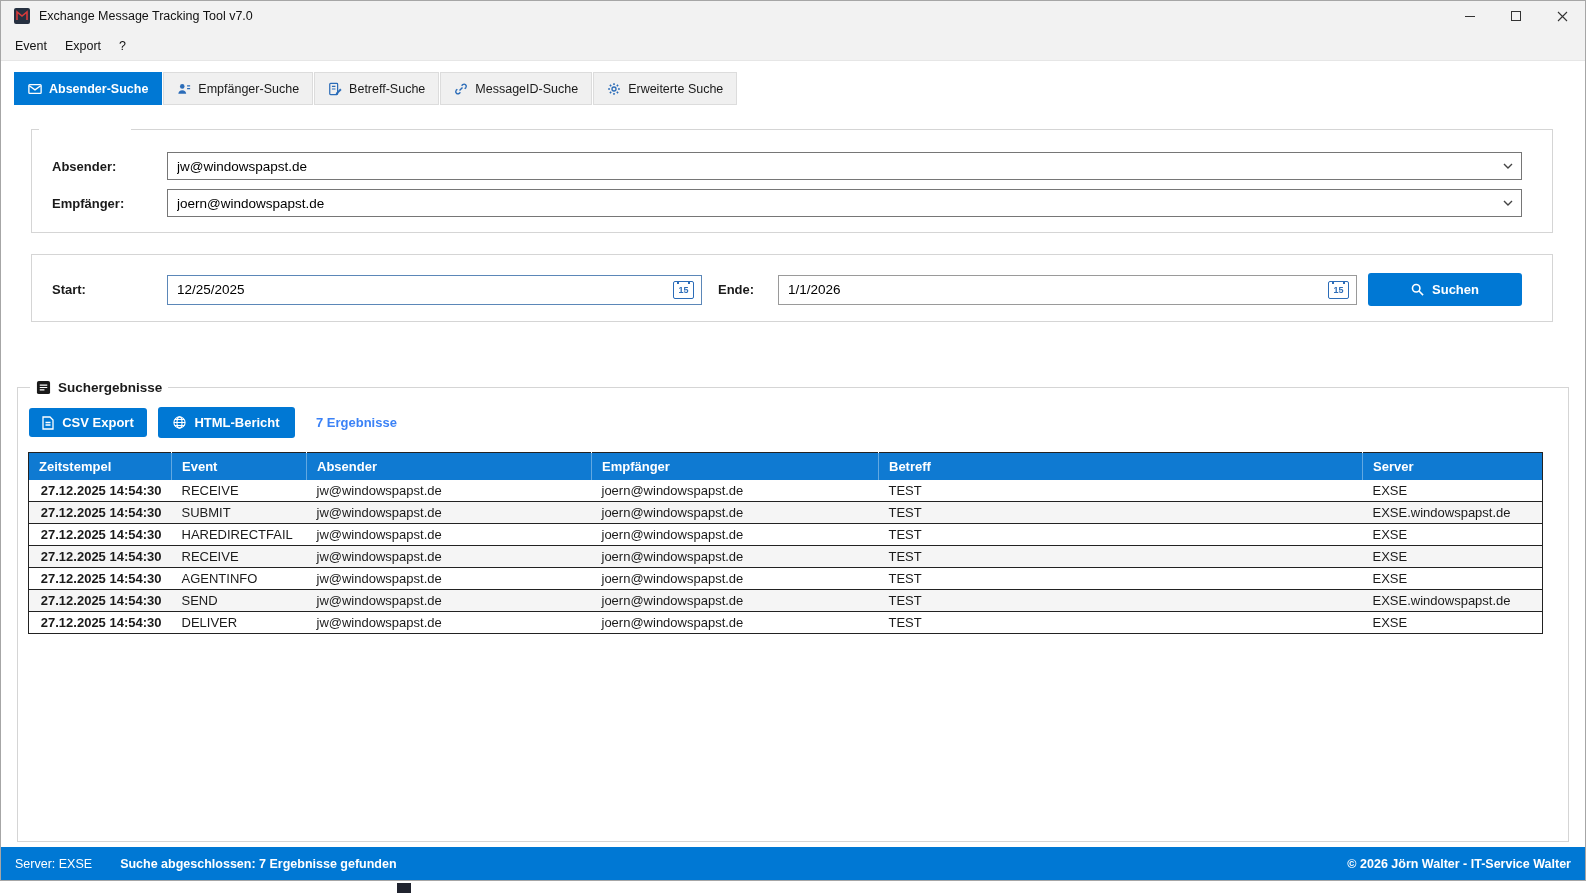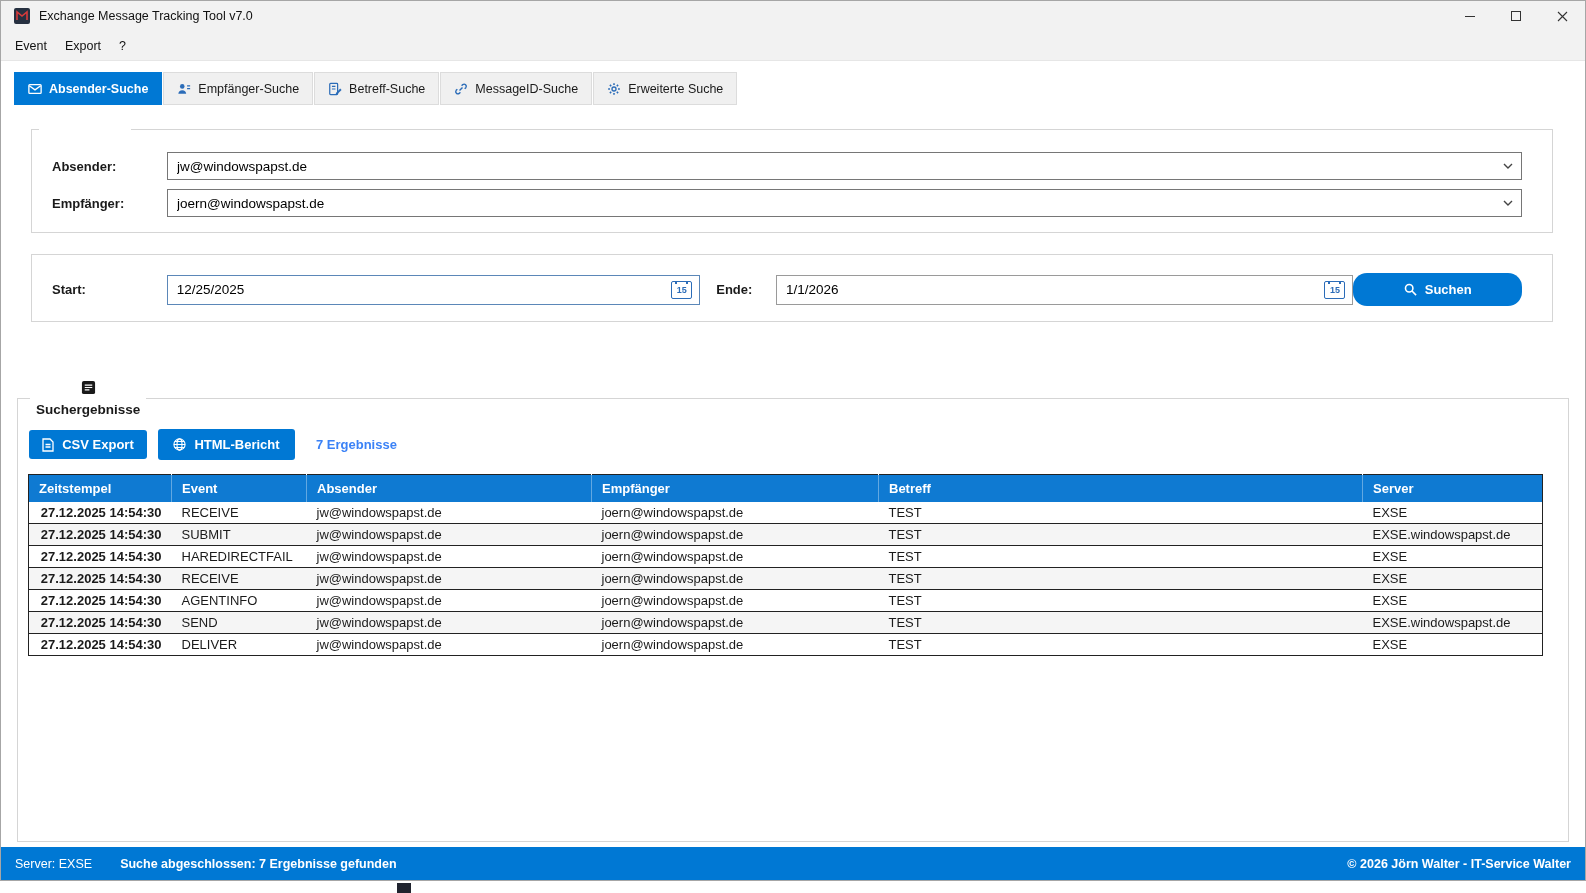--- a/index.html
+++ b/index.html
@@ -58,26 +58,26 @@
                 font:13.5px "Liberation Sans", sans-serif; }
   .cal { width:21px; height:18px; border:1px solid #2b6cb8; border-radius:2px; color:#2b6cb8;
          font-size:9px; font-weight:700; display:flex; align-items:center; justify-content:center;
          position:relative; cursor:default; }
   .cal::before { content:""; position:absolute; top:-1px; left:3px; right:3px; height:3px;
                  border-left:2px solid #2b6cb8; border-right:2px solid #2b6cb8; }
 
   .btn { display:inline-flex; align-items:center; justify-content:center; gap:8px;
          background:#0078d4; color:#fff; border:none; border-radius:3px;
          font:700 13px "Liberation Sans", sans-serif; cursor:default; }
-  .btn-suchen { width:169px; height:33px; margin-left:auto;border-radius:14px; }
+  .btn-suchen { width:154px; height:33px; margin-left:auto; }
 
   
   .results { margin:58px 16px 0 16px; height:462px; border:1px solid #d5d5d5; padding:4px 10px 0 10px; }
   .results legend { display:flex; align-items:center; gap:7px; font-size:13.5px; font-weight:700;
-                    padding:0 6px; margin-left:2px;flex-direction:column; }
+                    padding:0 6px; margin-left:2px; }
   .actions { display:flex; align-items:center; margin:8px 0 0 1px; }
   .btn-csv { width:118px; height:29px; }
   .btn-html { width:137px; height:31px; margin-left:11px; }
   .count { margin-left:21px; color:#3b82f6; font-weight:700; font-size:13px; }
 
   table.results-table { margin-top:14px; width:1514px; border-collapse:collapse; table-layout:fixed;
                         border:1px solid #222;padding-left:40px; }
   .results-table th { background:#0f7ad2; color:#fff; font-size:13px; font-weight:700;
                       text-align:left; padding:6px 10px; border-right:1px solid rgba(255,255,255,.35); }
   .results-table th:last-child { border-right:none; }

